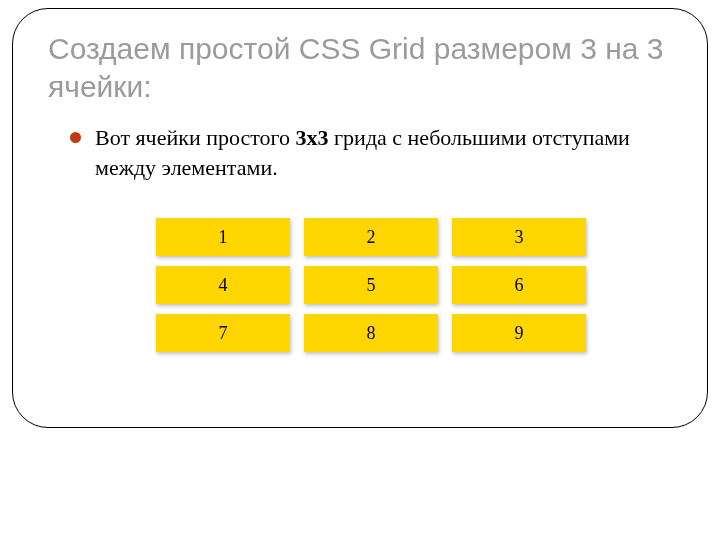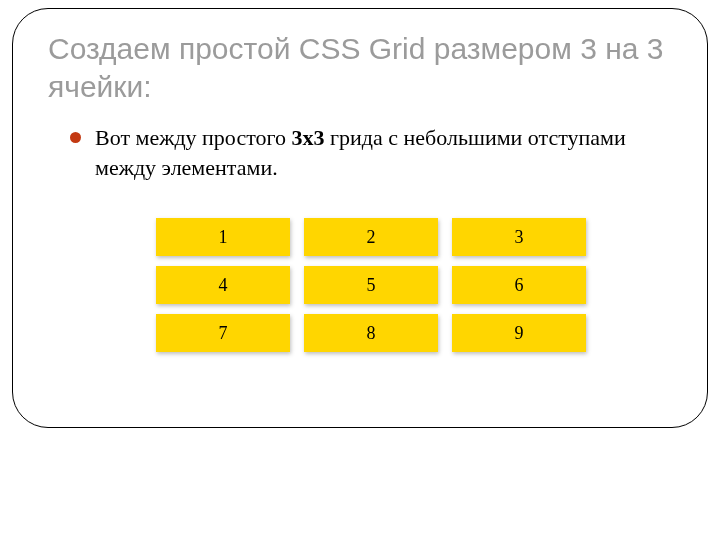--- a/index.html
+++ b/index.html
@@ -84,21 +84,21 @@
 
 <div class="slide">
   <div class="frame"></div>
 
   <div class="title">Создаем простой CSS Grid размером 3 на 3 ячейки:</div>
 
   <div class="body">
     <div class="bullet-row">
       <div class="bullet-dot"></div>
       <div class="bullet-text">
-        <span>Вот между простого </span><span class="em-italic">3x3</span><span> грида с небольшими отступами между элементами.</span>
+        <span>Вот ячейки простого </span><span class="em-italic">3x3</span><span> грида с небольшими отступами между элементами.</span>
       </div>
     </div>
 
     <div class="grid-wrap">
       <div class="cell">1</div>
       <div class="cell">2</div>
       <div class="cell">3</div>
       <div class="cell">4</div>
       <div class="cell">5</div>
       <div class="cell">6</div>

